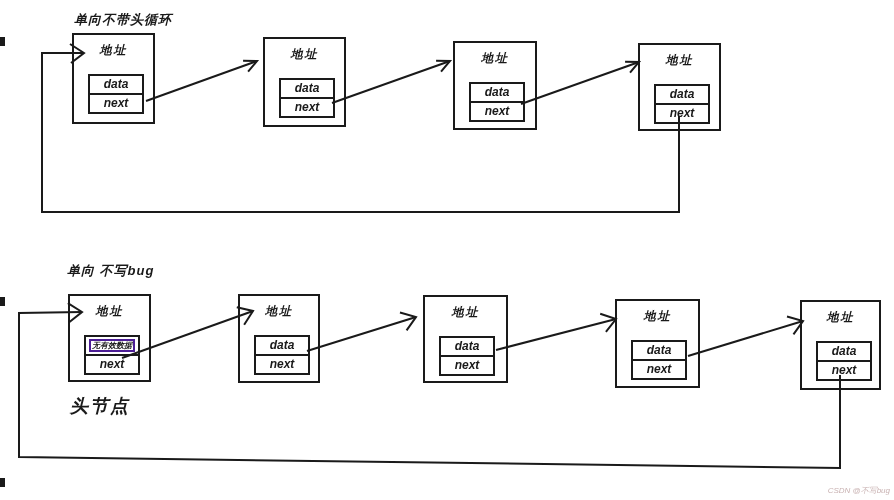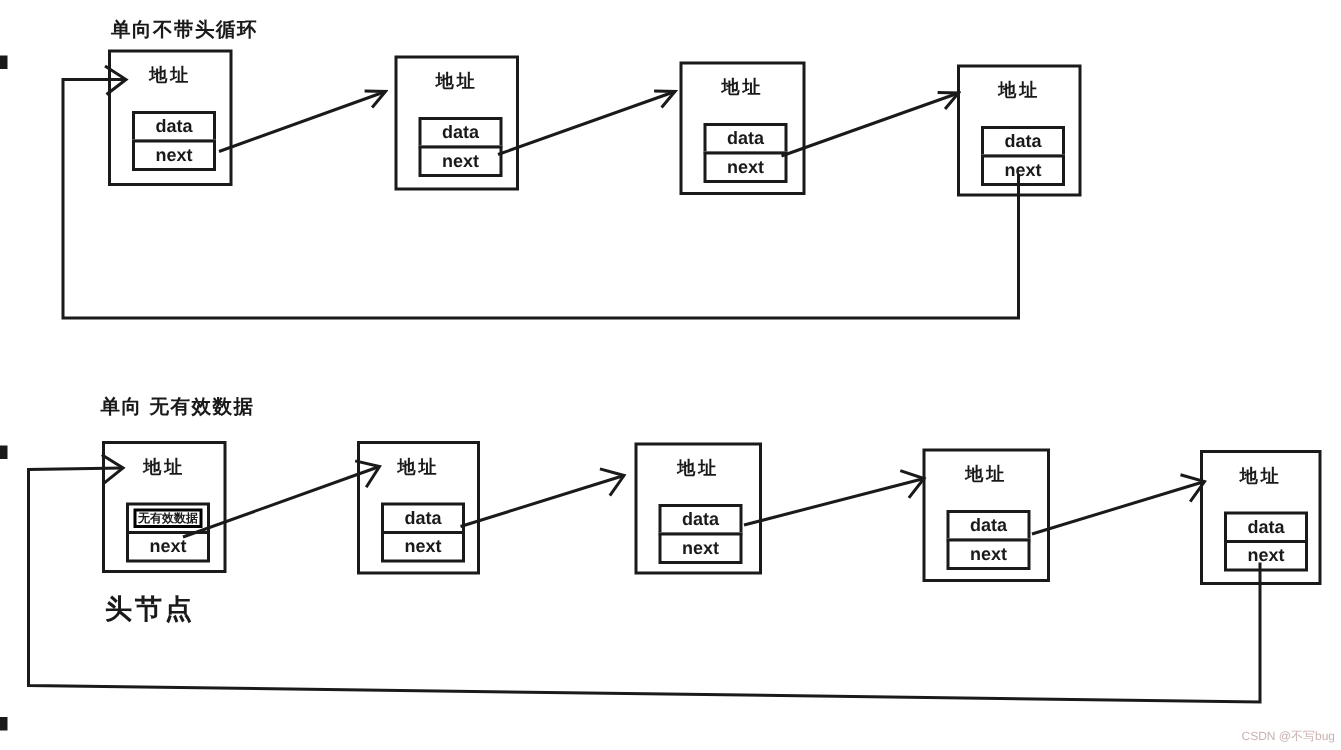--- a/index.html
+++ b/index.html
@@ -1,41 +1,41 @@
 <!DOCTYPE html>
 <html><head>
 <meta charset="utf-8">
 <style>
   html,body{margin:0;padding:0;background:#fff;}
   .canvas{
     position:relative;width:894px;height:500px;background:#ffffff;overflow:hidden;
-    font-family:"Liberation Sans","DejaVu Sans",sans-serif;color:#1a1a1a;
+    font-family:"Liberation Sans","DejaVu Sans",sans-serif;color:#1a1a1a;font-style:italic;
   }
   .title{position:absolute;font-size:13px;font-weight:bold;letter-spacing:1px;white-space:nowrap;z-index:2;}
   .caption{position:absolute;font-size:18px;font-weight:bold;letter-spacing:2px;z-index:2;}
   .node{position:absolute;border:2px solid #1a1a1a;background:#fff;z-index:1;box-sizing:border-box;}
   .addr{position:absolute;top:7px;left:0;width:100%;text-align:center;font-size:12px;font-weight:bold;letter-spacing:2px;}
   .inner{position:absolute;left:14px;top:39px;width:56px;}
   .cell{box-sizing:border-box;border:2px solid #1a1a1a;height:21px;line-height:16px;text-align:center;
         font-size:12px;font-weight:bold;background:#fff;overflow:hidden;}
   .cell + .cell{margin-top:-2px;}
-  .minibox{display:block;box-sizing:border-box;border:2px solid #000000;margin:2px 3px 0 3px;height:13px;
+  .minibox{display:block;box-sizing:border-box;border:2px solid #4c1d95;margin:2px 3px 0 3px;height:13px;
         font-size:8px;font-weight:bold;line-height:9px;letter-spacing:0;white-space:nowrap;}
   .overlay{position:absolute;left:0;top:0;width:894px;height:500px;z-index:5;pointer-events:none;}
   .overlay path{fill:none;stroke:#1a1a1a;stroke-width:2;}
   .watermark{position:absolute;top:485px;right:4px;font-size:8px;color:#c9b2b2;letter-spacing:0;z-index:2;margin-left:40px;}
   .edge-artifact{position:absolute;left:0;width:5px;height:9px;background:#1a1a1a;z-index:2;}
 </style>
 </head>
 <body>
 
 <div class="canvas">
 
   <div class="title" style="left:74px;top:11px;">单向不带头循环</div>
-  <div class="title" style="left:67px;top:262px;">单向 无有效数据</div>
+  <div class="title" style="left:67px;top:262px;">单向 不写bug</div>
   <div class="caption" style="left:70px;top:394px;">头节点</div>
 
   <div class="node" style="left:72px;top:33px;width:83px;height:91px;">
     <div class="addr">地址</div>
     <div class="inner">
       <div class="cell">data</div>
       <div class="cell">next</div>
     </div>
   </div>
   <div class="node" style="left:263px;top:37px;width:83px;height:90px;">

